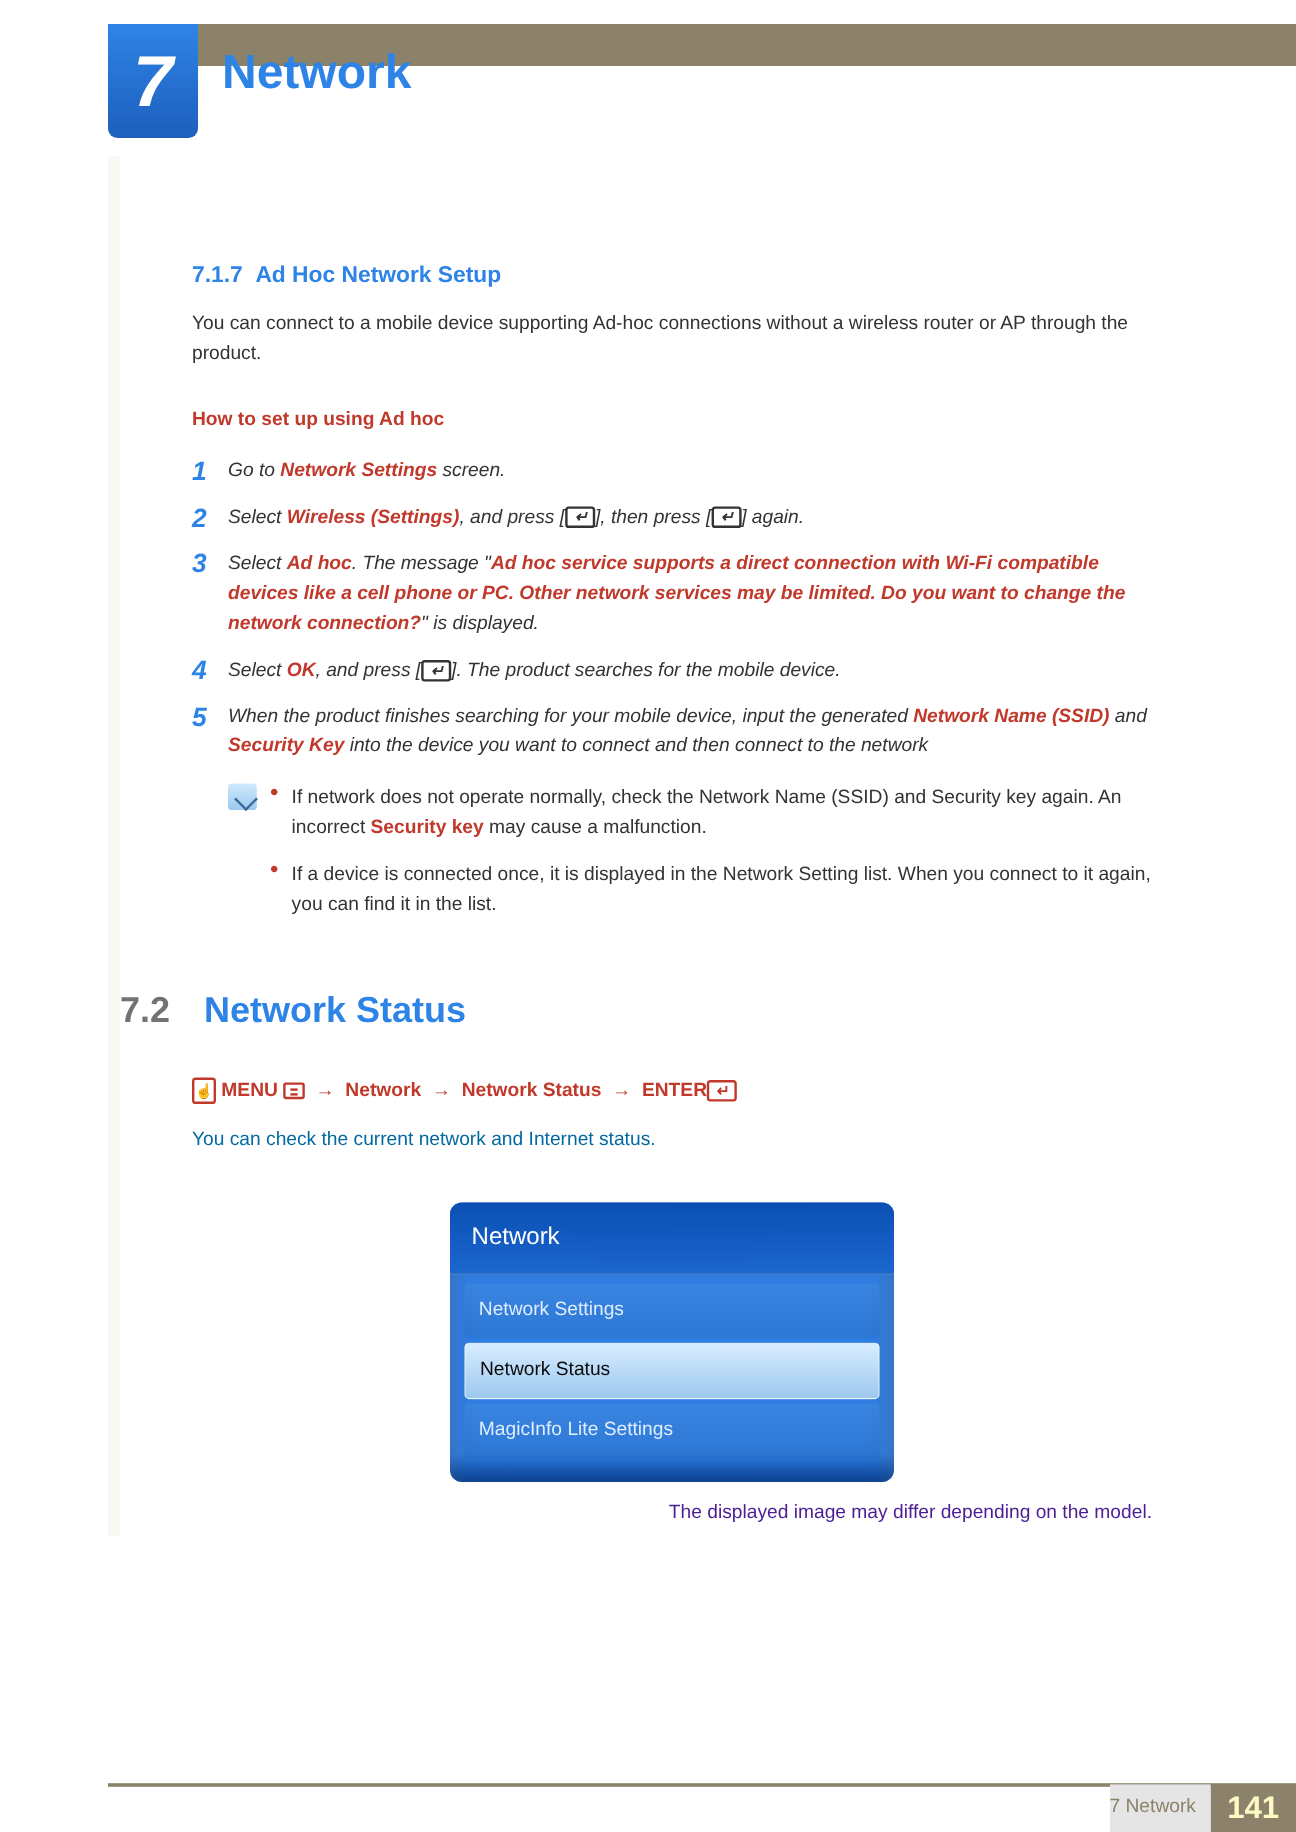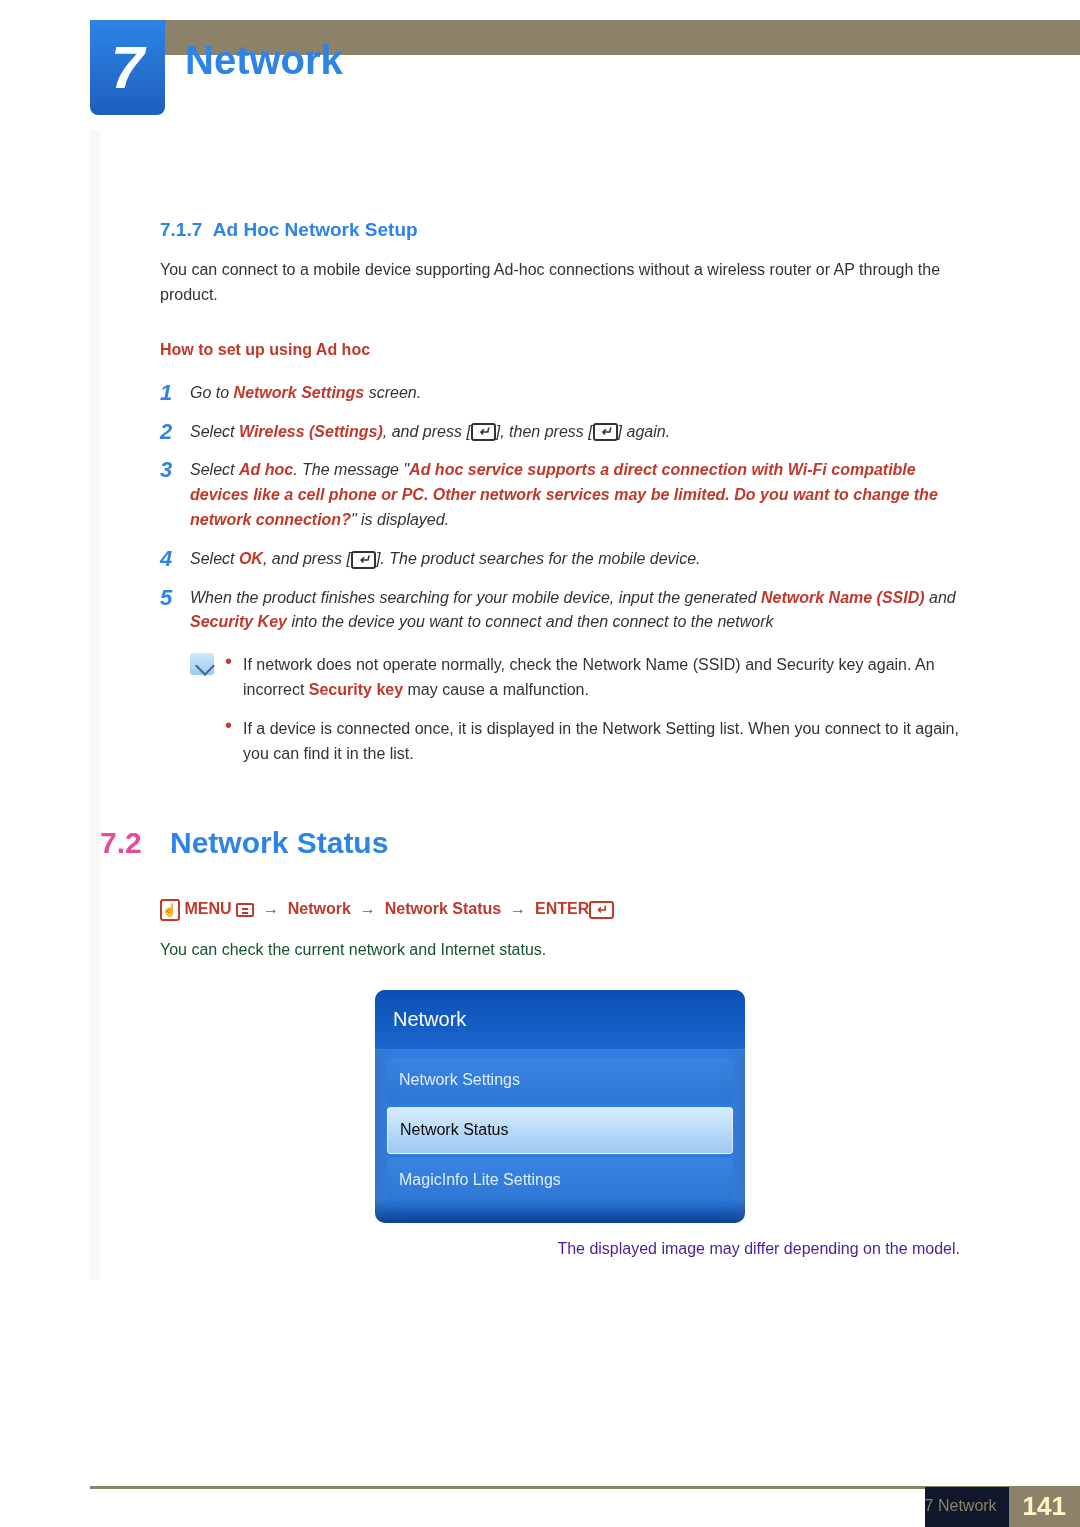--- a/index.html
+++ b/index.html
@@ -41,42 +41,42 @@
 
   .note-block { display: flex; margin: 18px 0 40px 30px; }
   .note-icon { width: 35px; flex-shrink: 0; }
   .note-icon-box { width: 24px; height: 22px; background: linear-gradient(180deg,#cfeaff,#9cc9ee); border-radius:3px; position:relative; }
   .note-icon-box::after { content:""; position:absolute; right:2px; bottom:2px; width:12px; height:12px; border-left:2px solid #3a6a9a; border-bottom:2px solid #3a6a9a; transform: rotate(-45deg); }
   .note-list { flex:1; }
   .note-item { display:flex; margin-bottom:14px; }
   .red-dot { width: 18px; flex-shrink:0; color:#c0392b; font-size:20px; line-height:16px; }
 
   .section-row { display:flex; align-items:baseline; margin-top: 40px; margin-bottom: 30px; margin-left: -60px;}
-  .section-num { color:#ec4899; font-size:30px; font-weight:bold; width: 70px; }
+  .section-num { color:#737373; font-size:30px; font-weight:bold; width: 70px; }
   .section-title { color:#2e84e6; font-size:30px; font-weight:bold; }
 
   .nav-path { font-weight:bold; color:#c0392b; margin-bottom: 16px; }
   .nav-path .arrow { color:#c0392b; }
-  .status-intro { margin-bottom: 28px; color:#14532d; }
+  .status-intro { margin-bottom: 40px; color:#0369a1; }
 
   
   .osd { width: 370px; margin: 0 auto 14px; border-radius: 10px; overflow:hidden;
     background: linear-gradient(180deg,#0a4fb3 0%, #2f7de0 10%, #2f7de0 90%, #0a4fb3 100%);
     box-shadow: inset 0 -8px 20px rgba(0,0,0,0.25), inset 0 8px 20px rgba(255,255,255,0.15); }
   .osd-header { padding: 14px 18px; color:#fff; font-size:20px; background: linear-gradient(180deg,#0a4fb3,#1c66cf); border-bottom: 1px solid rgba(255,255,255,0.25); }
   .osd-body { padding: 8px 12px 16px; }
   .osd-item { padding: 10px 12px; color:#dfeeff; font-size:16px; border-radius:4px; margin-bottom:4px;
     background: linear-gradient(180deg, rgba(255,255,255,0.05), rgba(0,0,0,0.05)); }
   .osd-item.selected { background: linear-gradient(180deg,#d7ecff,#9cc8ef); color:#0a0a0a; font-weight:normal; border: 1px solid rgba(255,255,255,0.6); }
 
   .caption { text-align:right; color:#4c1d95; font-size:16px; margin-bottom: 40px; }
 
   
   .footer-bar { position:absolute; right:0; bottom:0; display:flex; align-items:stretch; height:40px; }
-  .footer-label { background:#0f172a; color:#8c826a; font-size:16px; padding: 10px 12px 0 0; }
+  .footer-label { background:#e5e5e5; color:#8c826a; font-size:16px; padding: 10px 12px 0 0; }
   .footer-page { background:#8c826a; color:#fef9c3; font-size:26px; font-weight:bold; padding: 4px 14px 0; }
   .footer-band { position:absolute; left:90px; right:0; bottom:38px; height:3px; background:#8c826a; }
 </style>
 </head>
 <body>
 <div class="page">
 
   <div class="top-band"></div>
   <div class="chapter-badge">7</div>
   <div class="chapter-title">Network</div>

